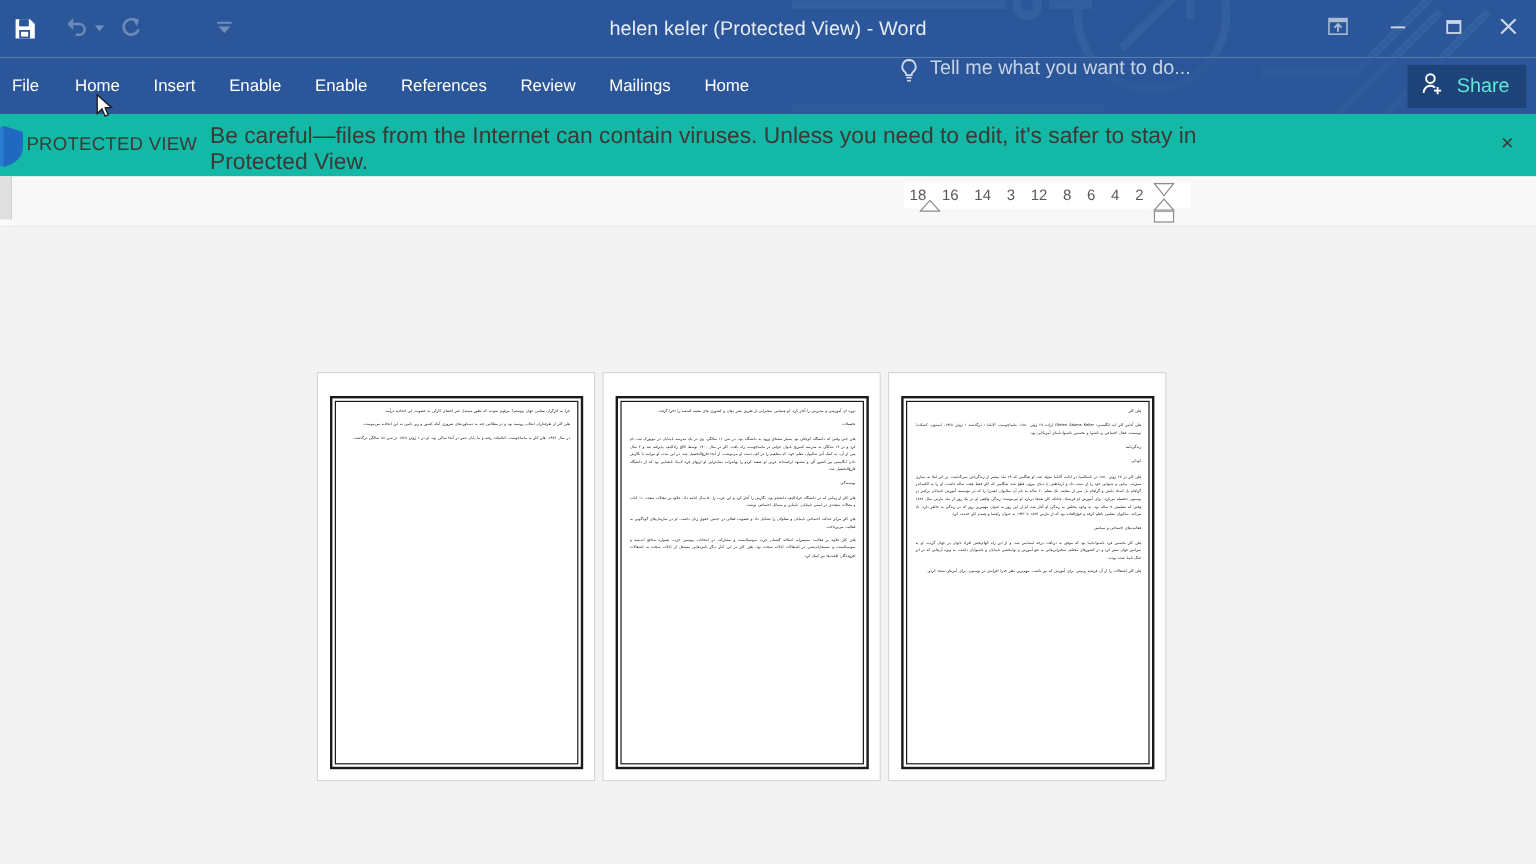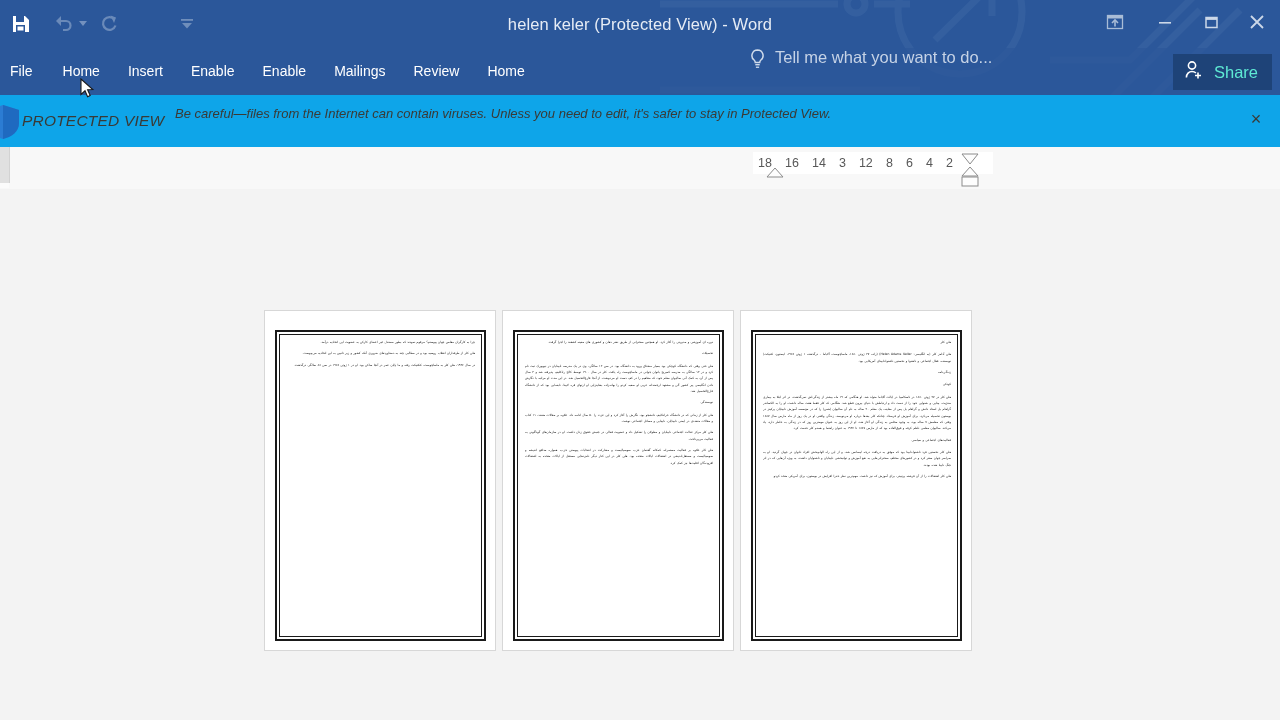--- a/index.html
+++ b/index.html
@@ -152,24 +152,23 @@
     color: #5eead4;
     font-size: 16.5px;
   }
 
   
   .pvbar {
     position: absolute;
     top: 95px; left: 0;
     width: 1280px;
     height: 52px;
-    background: #0ea5e9;
-    display: flex;
-    align-items: center;
-    font-style: italic;
+    background: #14b8a6;
+    display: flex;
+    align-items: center;
   }
   .pv-shield {
     position: absolute;
     left: -14px;
     top: 9px;
     width: 34px;
     height: 36px;
   }
   .pv-label {
     position: absolute;
@@ -178,21 +177,21 @@
     font-size: 15.5px;
     color: #3a3a36;
     letter-spacing: 0.2px;
     white-space: nowrap;
   }
   .pv-msg {
     position: absolute;
     left: 175px;
     top: 8px;
     width: 860px;
-    font-size: 13px;
+    font-size: 19px;
     color: #3a3a36;
     line-height: 22px;
   }
   .pv-enable {
     position: absolute;
     right: 83px;
     top: 103px;
     height: 32px;
     padding: 0 15px;
     background: #fdfdfd;
@@ -439,22 +438,23 @@
         <path d="M110 20 L330 20"></path>
       </g>
     </svg>
 
     <div class="tabs">
       <div class="tab file">File</div>
       <div class="tab">Home</div>
       <div class="tab">Insert</div>
       <div class="tab">Enable</div>
       <div class="tab">Enable</div>
+      <div class="tab">References</div>
+      <div class="tab">Review</div>
       <div class="tab">Mailings</div>
-      <div class="tab">Review</div>
       <div class="tab">Home</div>
     </div>
 
     <div class="tellme">
       <span class="bulb">
         <svg width="19" height="22" viewBox="0 0 19 22">
           <path d="M9.5 2 a5.6 5.6 0 0 1 3.4 10 c-0.9 0.8 -1.2 1.6 -1.2 2.6 h-4.4 c0 -1 -0.3 -1.8 -1.2 -2.6 A5.6 5.6 0 0 1 9.5 2 Z" fill="none" stroke="#cfdbeb" stroke-width="1.5"></path>
           <rect x="7.3" y="16" width="4.4" height="1.4" fill="#cfdbeb"></rect>
           <rect x="7.9" y="18.6" width="3.2" height="1.3" fill="#cfdbeb"></rect>
         </svg>

